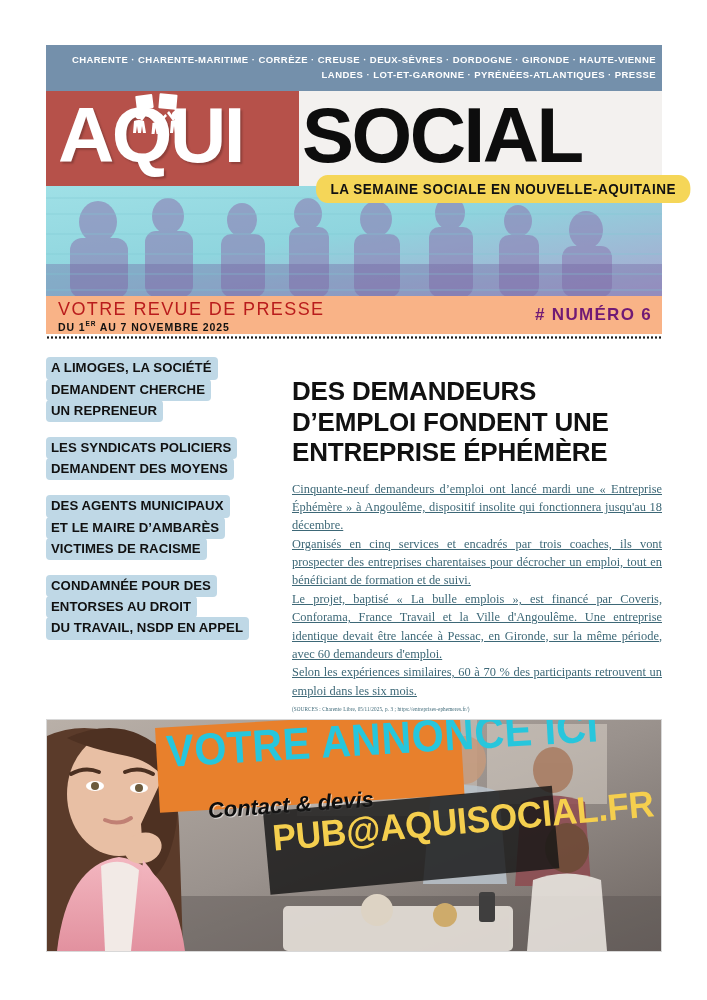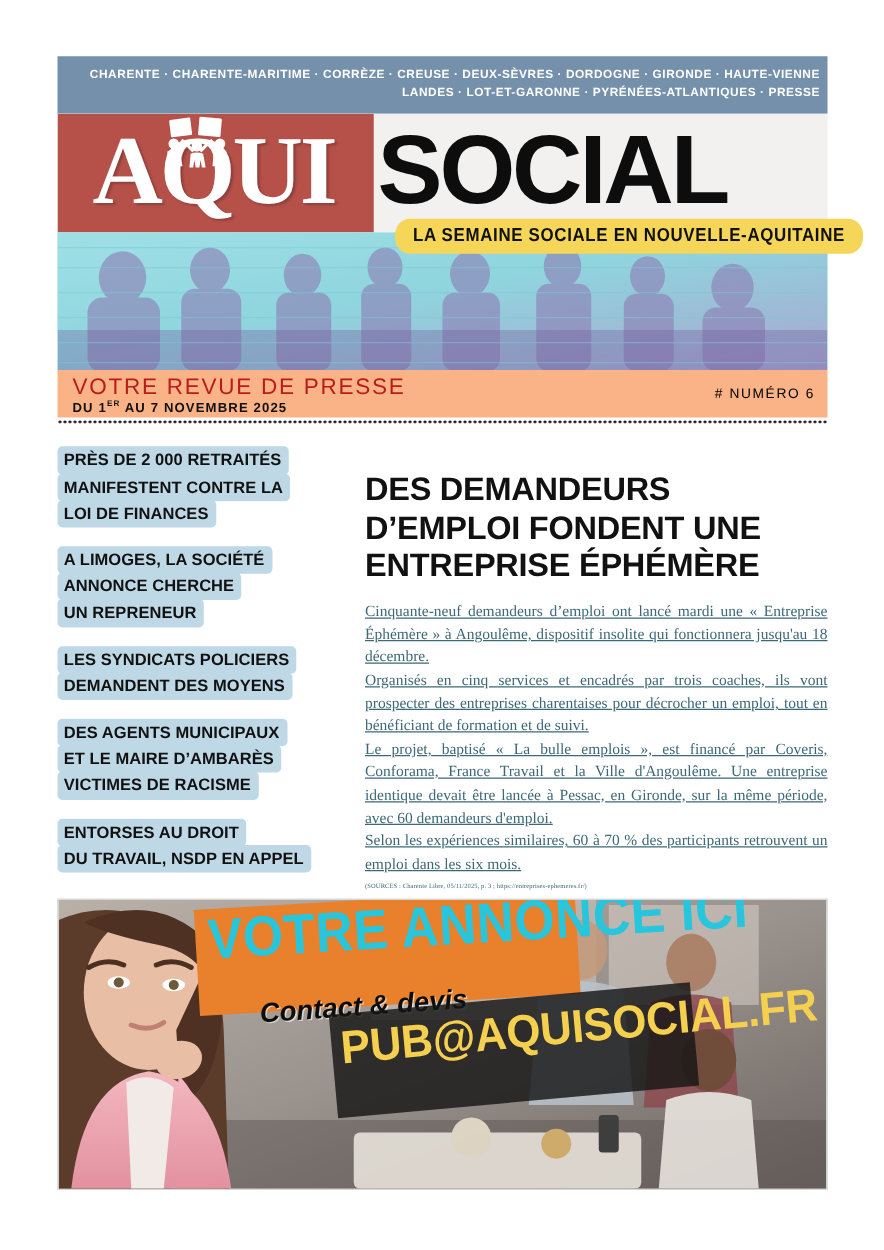--- a/index.html
+++ b/index.html
@@ -52,24 +52,23 @@
     background: #b6514a;
   }
   .mast-aqui {
     position: absolute;
     left: 12px; top: -3px;
     font-size: 78px;
     font-weight: bold;
     color: #ffffff;
     letter-spacing: -2.5px;
     line-height: 95px;
-    font-family: Liberation Serif, serif;
+    font-family: Liberation Sans, sans-serif;
     text-shadow: 2px 2px 2px rgba(0,0,0,0.22);
     z-index: 2;
-    margin-left: 16px;
   }
   .mast-social {
     position: absolute;
     left: 256px; top: -3px;
     font-size: 78px;
     font-weight: bold;
     color: #0d0d0d;
     letter-spacing: -2.5px;
     line-height: 95px;
     z-index: 2;
@@ -127,23 +126,23 @@
     letter-spacing: 1.4px;
   }
   .issue-dates {
     font-size: 10.5px;
     font-weight: bold;
     color: #111;
     letter-spacing: 0.9px;
   }
   .issue-dates sup { font-size: 6.5px; vertical-align: super; }
   .issue-number {
-    font-size: 11px;
-    font-weight: normal;
-    color: #000000;
+    font-size: 17px;
+    font-weight: bold;
+    color: #701a75;
     letter-spacing: 1.3px;
     white-space: nowrap;
   }
   .dotted-rule {
     height: 3px;
     margin-top: 2px;
     background-image: radial-gradient(circle, #1a1a1a 0 1px, transparent 1.3px);
     background-size: 4px 3px;
     background-repeat: repeat-x;
     background-position: 0 center;
@@ -350,39 +349,35 @@
       <div class="issue-dates"><span>DU 1</span><sup>ER</sup><span> AU 7 NOVEMBRE 2025</span></div>
     </div>
     <div class="issue-number"># NUMÉRO 6</div>
   </div>
   <div class="dotted-rule"></div>
 
   <div class="content">
 
     <div class="sidebar">
       <div class="brief">
-        <div class="brief-line">PRÈS DE 2 000 RETRAITÉS</div>
-        <div class="brief-line">MANIFESTENT CONTRE LA</div>
-        <div class="brief-line">LOI DE FINANCES</div>
-      </div>
-      <div class="brief">
         <div class="brief-line">A LIMOGES, LA SOCIÉTÉ</div>
-        <div class="brief-line">ANNONCE CHERCHE</div>
+        <div class="brief-line">DEMANDENT CHERCHE</div>
         <div class="brief-line">UN REPRENEUR</div>
       </div>
       <div class="brief">
         <div class="brief-line">LES SYNDICATS POLICIERS</div>
         <div class="brief-line">DEMANDENT DES MOYENS</div>
       </div>
       <div class="brief">
         <div class="brief-line">DES AGENTS MUNICIPAUX</div>
         <div class="brief-line">ET LE MAIRE D’AMBARÈS</div>
         <div class="brief-line">VICTIMES DE RACISME</div>
       </div>
       <div class="brief">
+        <div class="brief-line">CONDAMNÉE POUR DES</div>
         <div class="brief-line">ENTORSES AU DROIT</div>
         <div class="brief-line">DU TRAVAIL, NSDP EN APPEL</div>
       </div>
     </div>
 
     <div class="article">
       <h1 class="article-headline">DES DEMANDEURS D’EMPLOI FONDENT UNE ENTREPRISE ÉPHÉMÈRE</h1>
       <div class="article-body">
         <p>Cinquante-neuf demandeurs d’emploi ont lancé mardi une « Entreprise Éphémère » à Angoulême, dispositif insolite qui fonctionnera jusqu'au 18 décembre.</p>
         <p>Organisés en cinq services et encadrés par trois coaches, ils vont prospecter des entreprises charentaises pour décrocher un emploi, tout en bénéficiant de formation et de suivi.</p>

